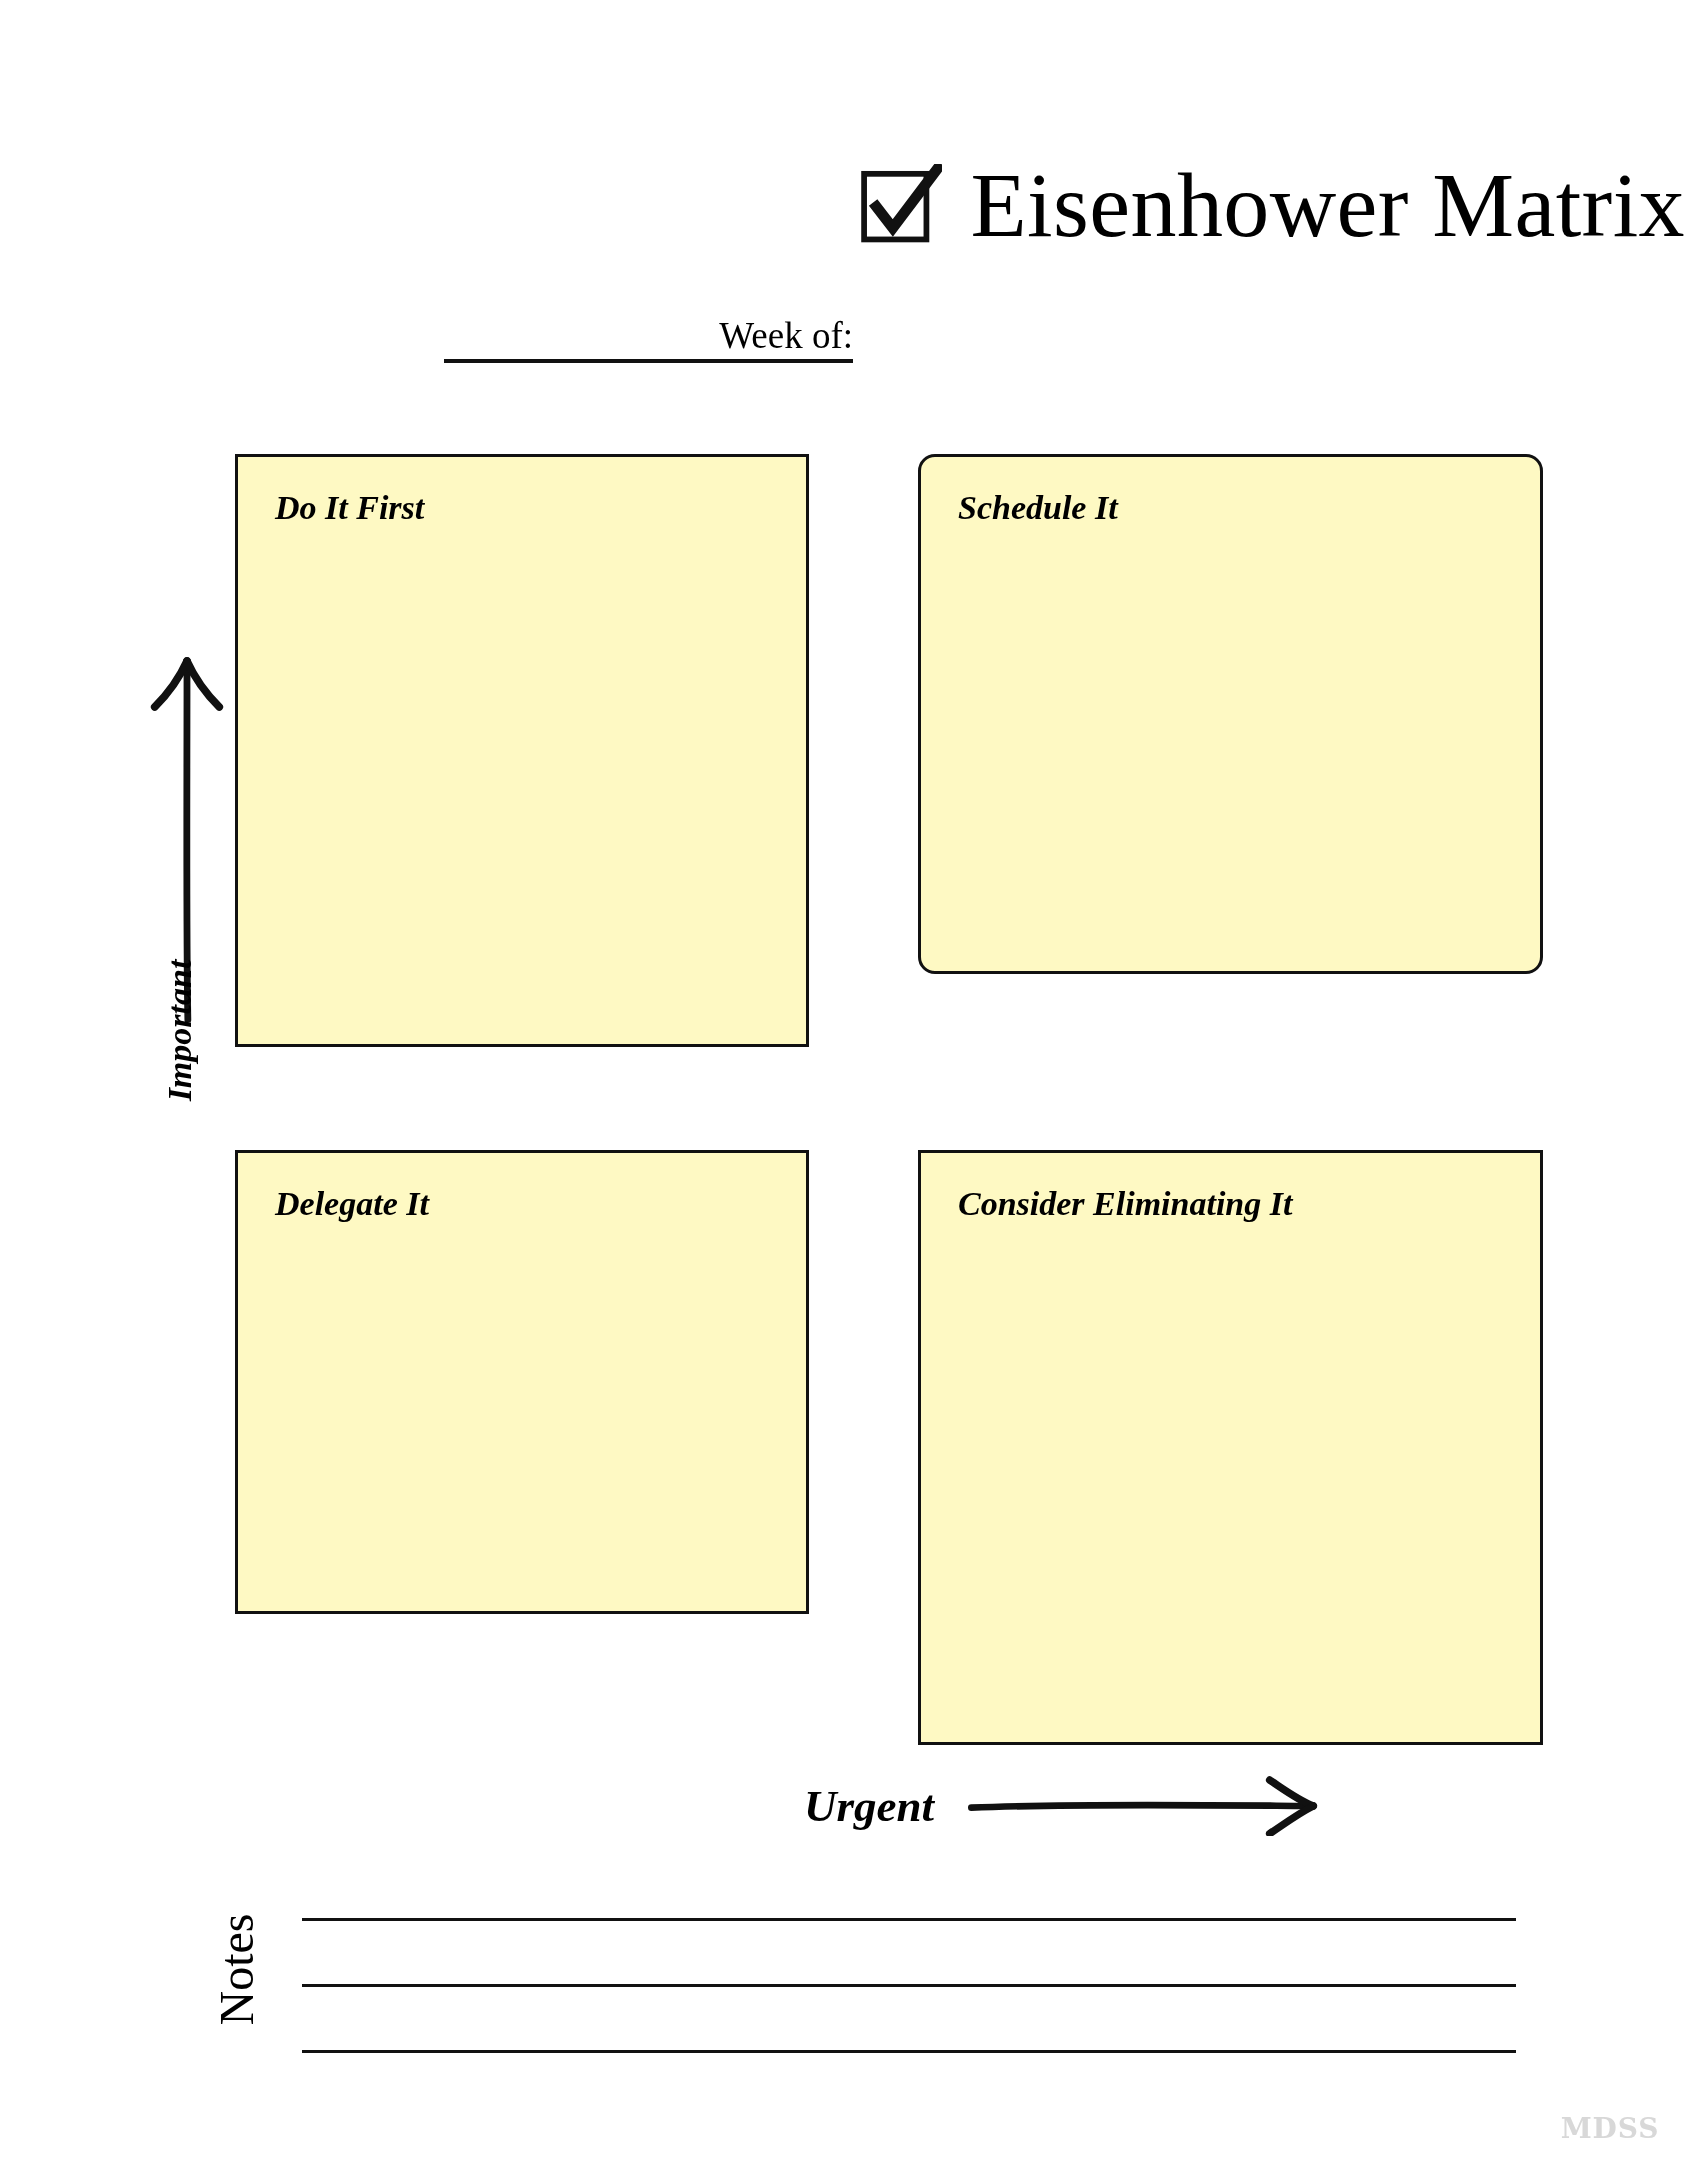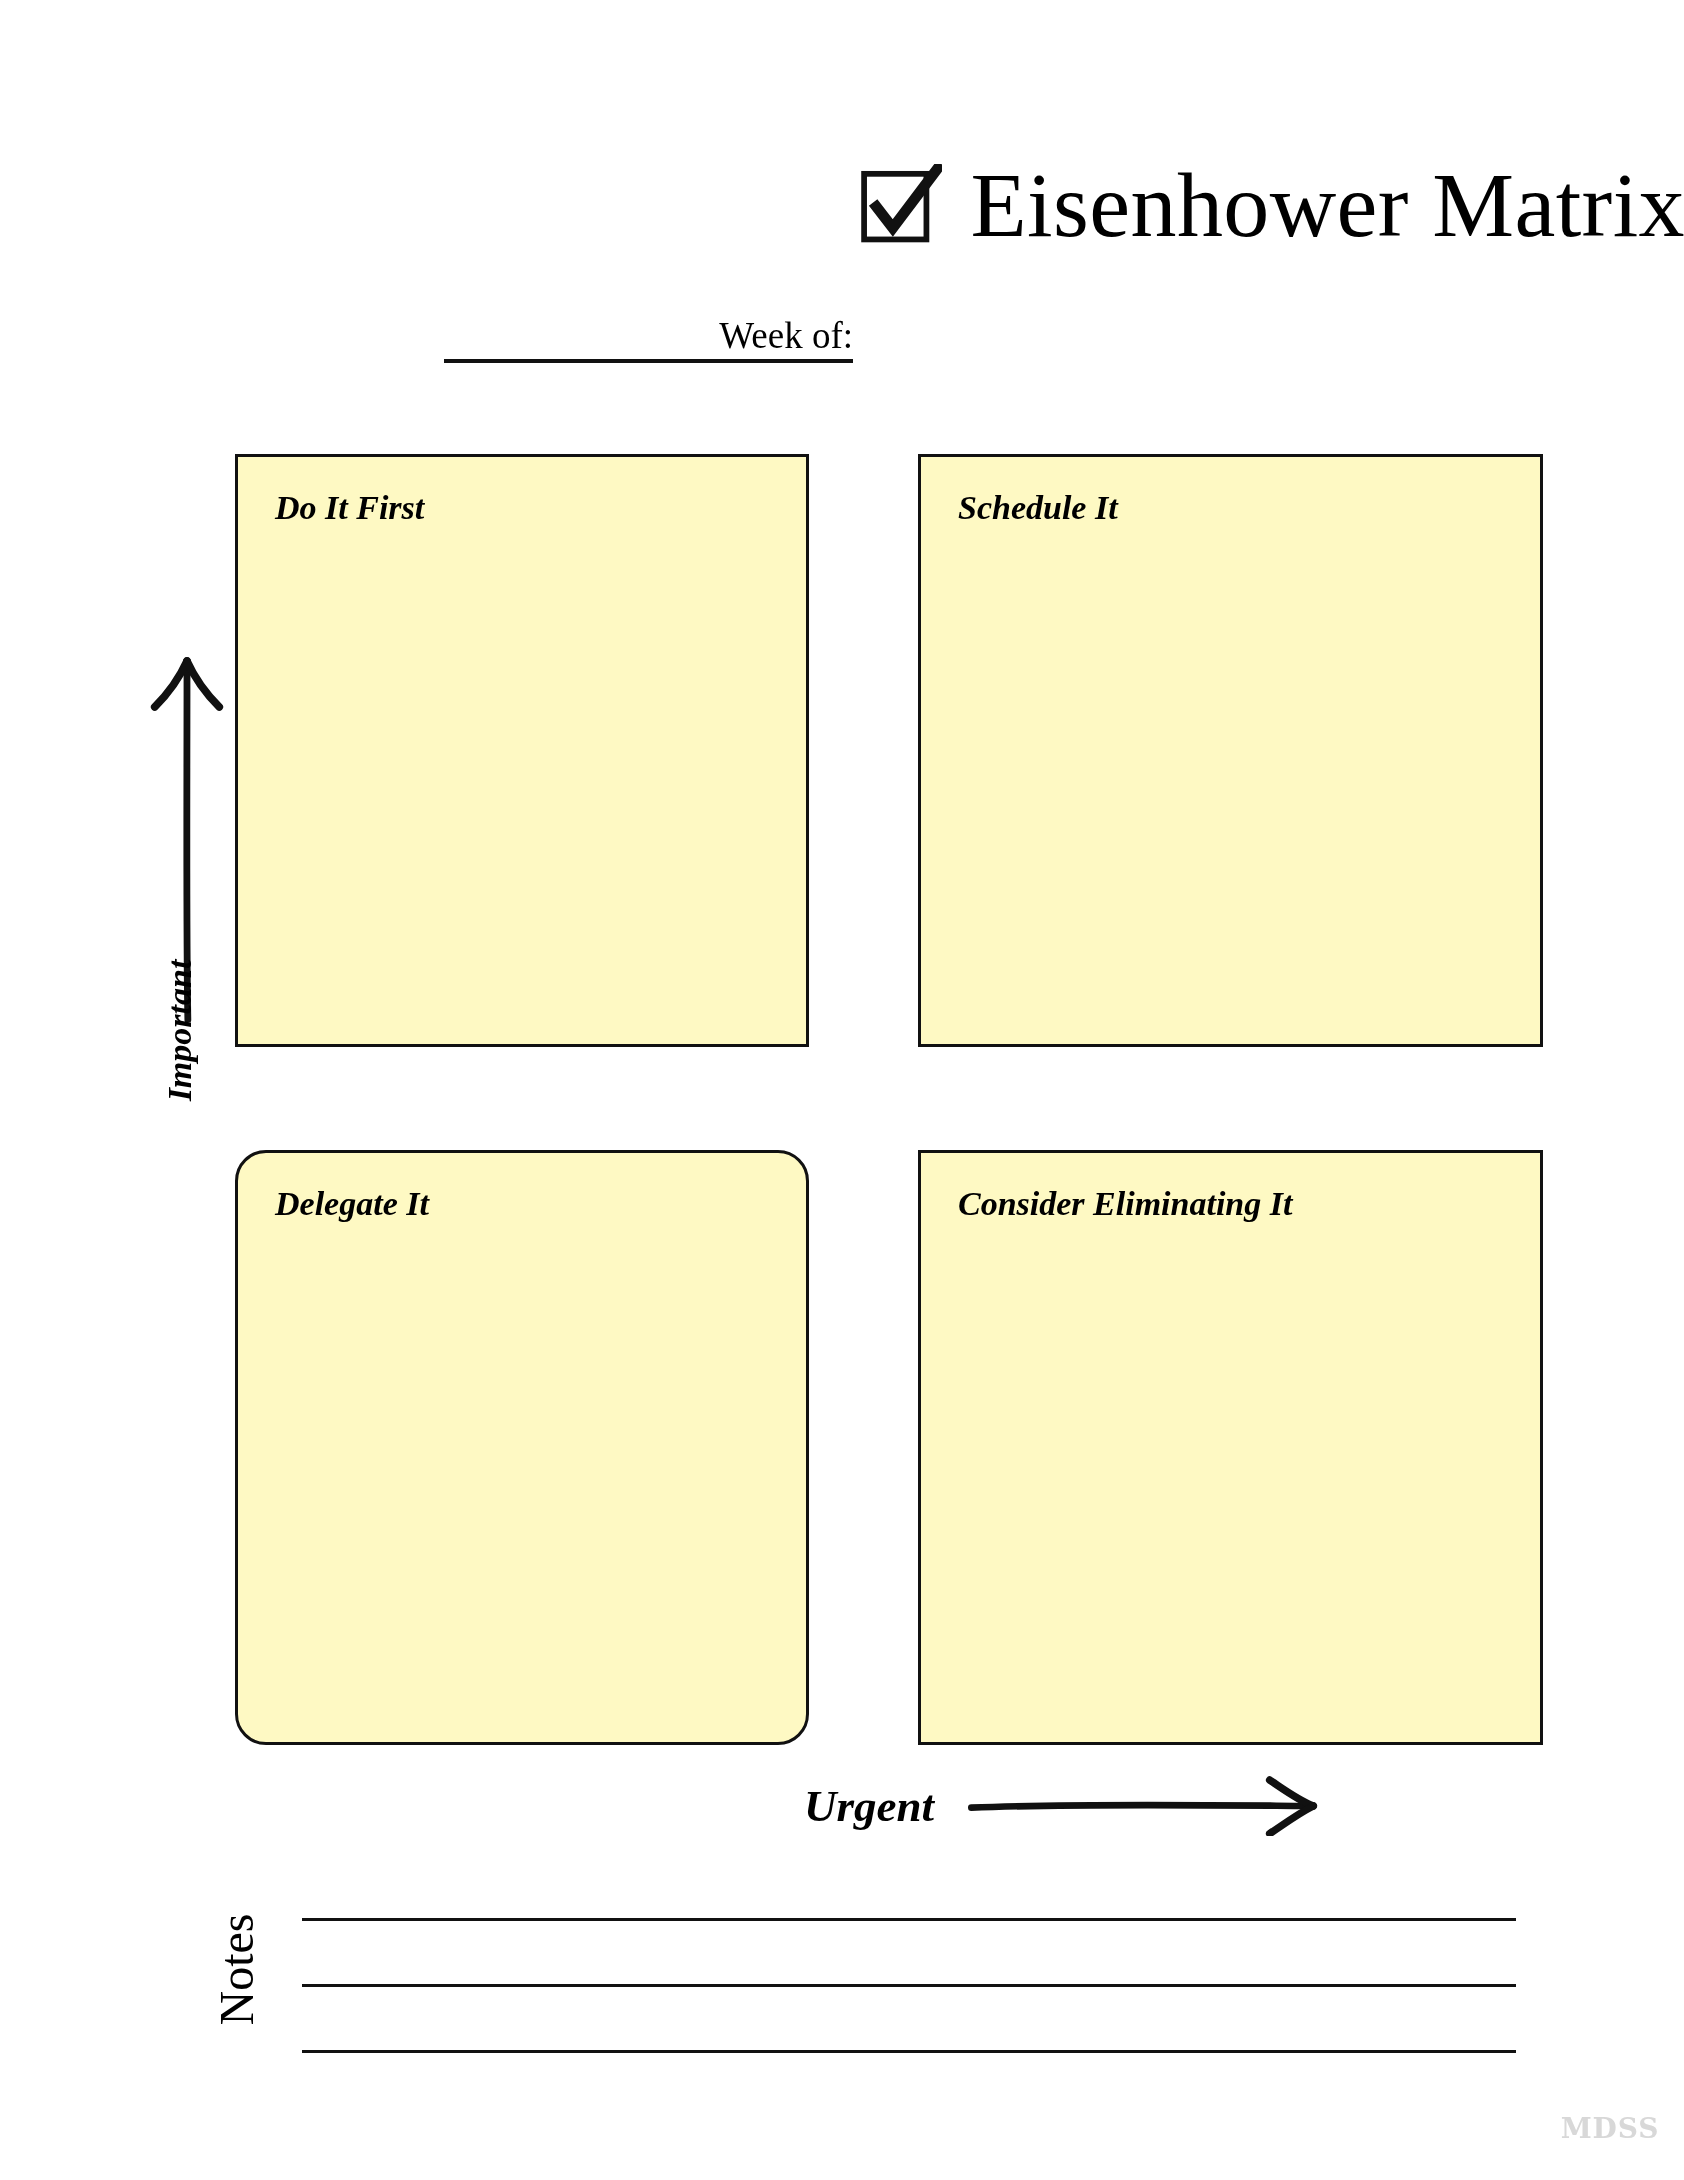--- a/index.html
+++ b/index.html
@@ -77,22 +77,22 @@
     position: absolute;
     left: 37px;
     top: 32px;
     font-size: 34px;
     font-weight: bold;
     font-style: italic;
     line-height: 1.1;
     white-space: nowrap;
   }
   #q-do-it-first      { left: 235px;  top: 454px;  width: 574px; height: 593px; }
-  #q-schedule-it      { left: 918px; top: 454px;  width: 625px; height: 593px; }
-  #q-delegate-it      { left: 235px;  top: 1150px; width: 574px; height: 595px; border-radius: 31px; }
+  #q-schedule-it      { left: 918px; top: 454px;  width: 625px; height: 520px; border-radius: 17px; }
+  #q-delegate-it      { left: 235px;  top: 1150px; width: 574px; height: 464px; }
   #q-eliminate-it     { left: 918px; top: 1150px; width: 625px; height: 595px; }
 
   
   #important-axis {
     position: absolute;
     left: 136px;
     top: 647px;
     width: 102px;
     height: 588px;
   }

